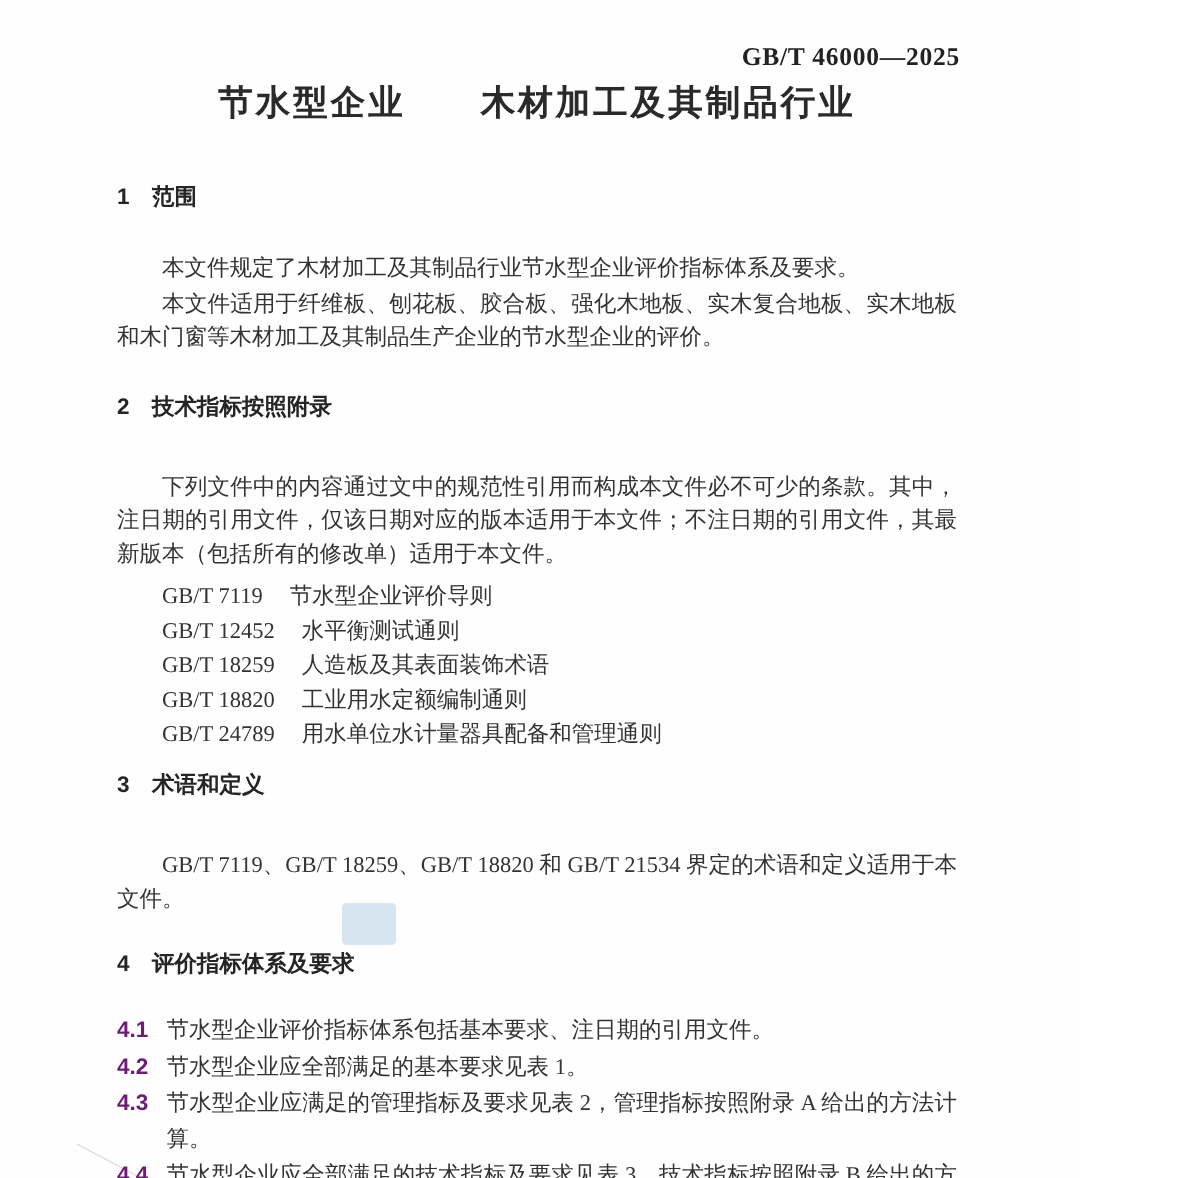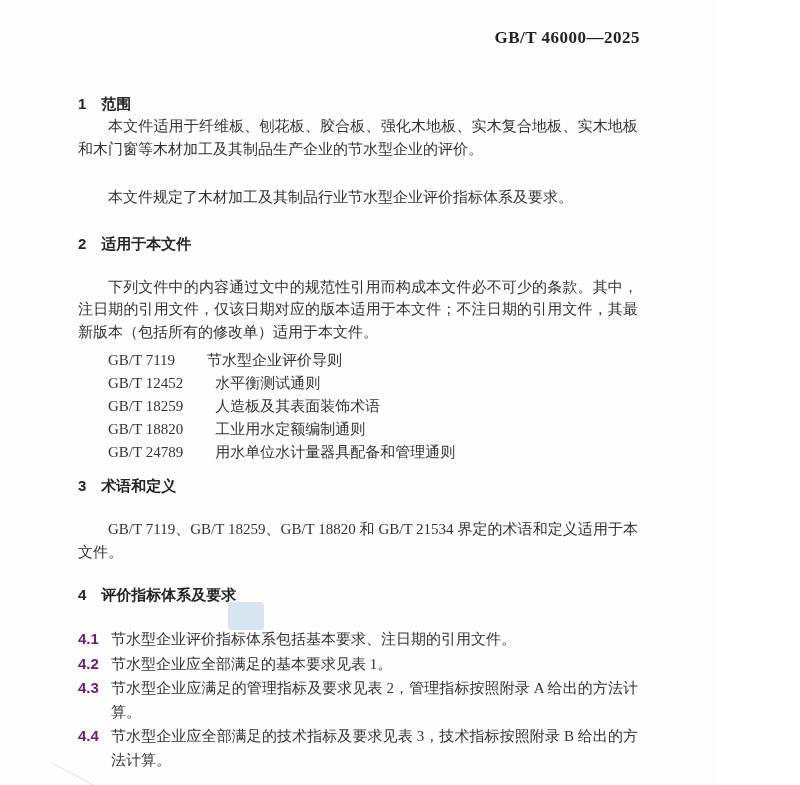--- a/index.html
+++ b/index.html
@@ -58,32 +58,32 @@
   .sec2-heading { margin-top: 25px; }
   .sec3-heading { margin-top: 12px; }
   .sec4-heading { margin-top: 22px; }
   .para {
     margin: 0;
     text-indent: 2em;
     text-align: justify;
   }
   .para-first { margin-top: 26px; }
   .para-follow { margin-top: 1px; }
-  .para-after-heading { margin-top: 22px; }
+  .para-after-heading { margin-top: 32px; }
   .ref-list {
     list-style: none;
     margin: 6px 0 0 0;
     padding: 0 0 0 2em;
   }
   .ref-item {
     line-height: 23px;
     white-space: nowrap;
   }
   .ref-code { }
-  .ref-title { margin-left: 32px; }
+  .ref-title { margin-left: 18px; }
   .clause-list {
     margin-top: 22px;
   }
   .clause-item {
     display: flex;
     align-items: baseline;
     line-height: 23.5px;
   }
   .clause-num {
     font-family: "Liberation Sans", "DejaVu Sans", sans-serif;
@@ -123,31 +123,32 @@
 
 <div class="page">
 
   <div class="watermark-stamp"></div>
   <div class="scan-line"></div>
 
   <div class="doc-number">GB/T 46000—2025</div>
 
   <div class="content">
 
+    <h1 class="doc-title">节水型企业　　木材加工及其制品行业</h1>
 
     <h2 class="section-heading sec1-heading">
       <span>1</span>
       <span>范围</span>
     </h2>
+    <p class="para para-first">本文件规定了木材加工及其制品行业节水型企业评价指标体系及要求。</p>
     <p class="para para-follow">本文件适用于纤维板、刨花板、胶合板、强化木地板、实木复合地板、实木地板和木门窗等木材加工及其制品生产企业的节水型企业的评价。</p>
-    <p class="para para-first">本文件规定了木材加工及其制品行业节水型企业评价指标体系及要求。</p>
 
     <h2 class="section-heading sec2-heading">
       <span>2</span>
-      <span>适用于本文件</span>
+      <span>技术指标按照附录</span>
     </h2>
     <p class="para para-after-heading">下列文件中的内容通过文中的规范性引用而构成本文件必不可少的条款。其中，注日期的引用文件，仅该日期对应的版本适用于本文件；不注日期的引用文件，其最新版本（包括所有的修改单）适用于本文件。</p>
 
     <ul class="ref-list">
       <li class="ref-item">
         <span class="ref-code">GB/T 7119</span><span class="ref-title">节水型企业评价导则</span>
       </li>
       <li class="ref-item">
         <span class="ref-code">GB/T 12452</span><span class="ref-title">水平衡测试通则</span>
       </li>

